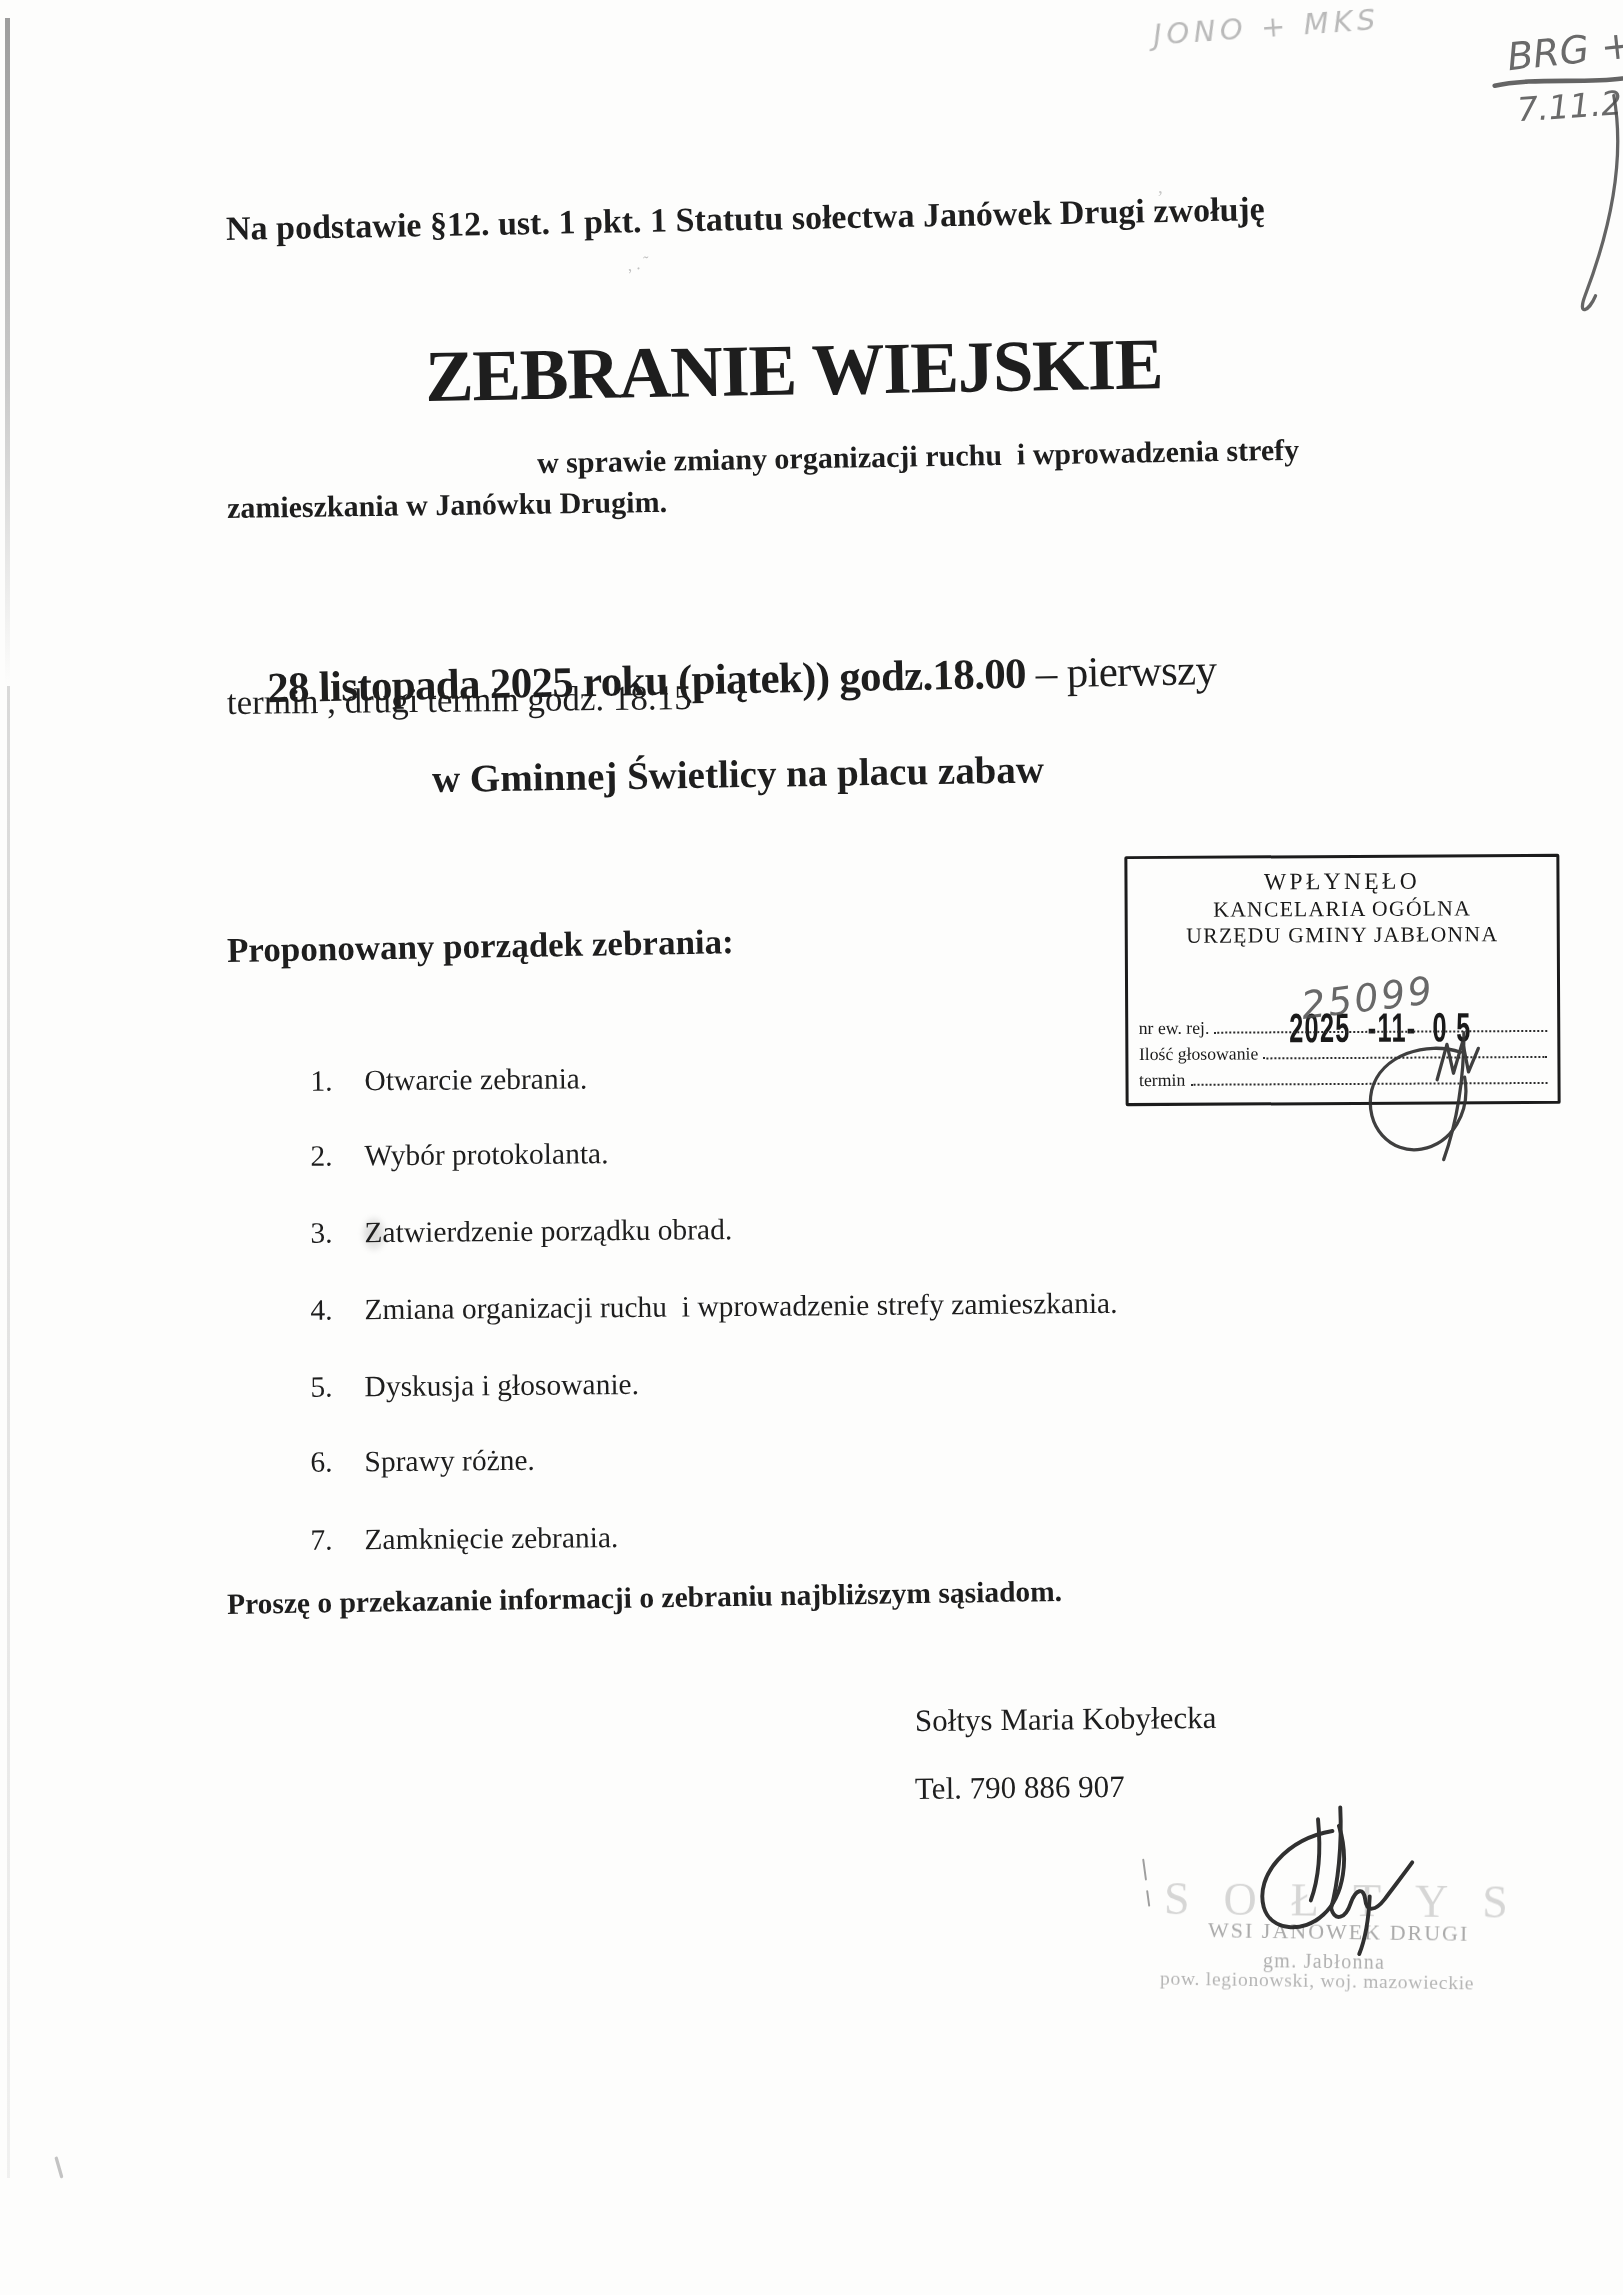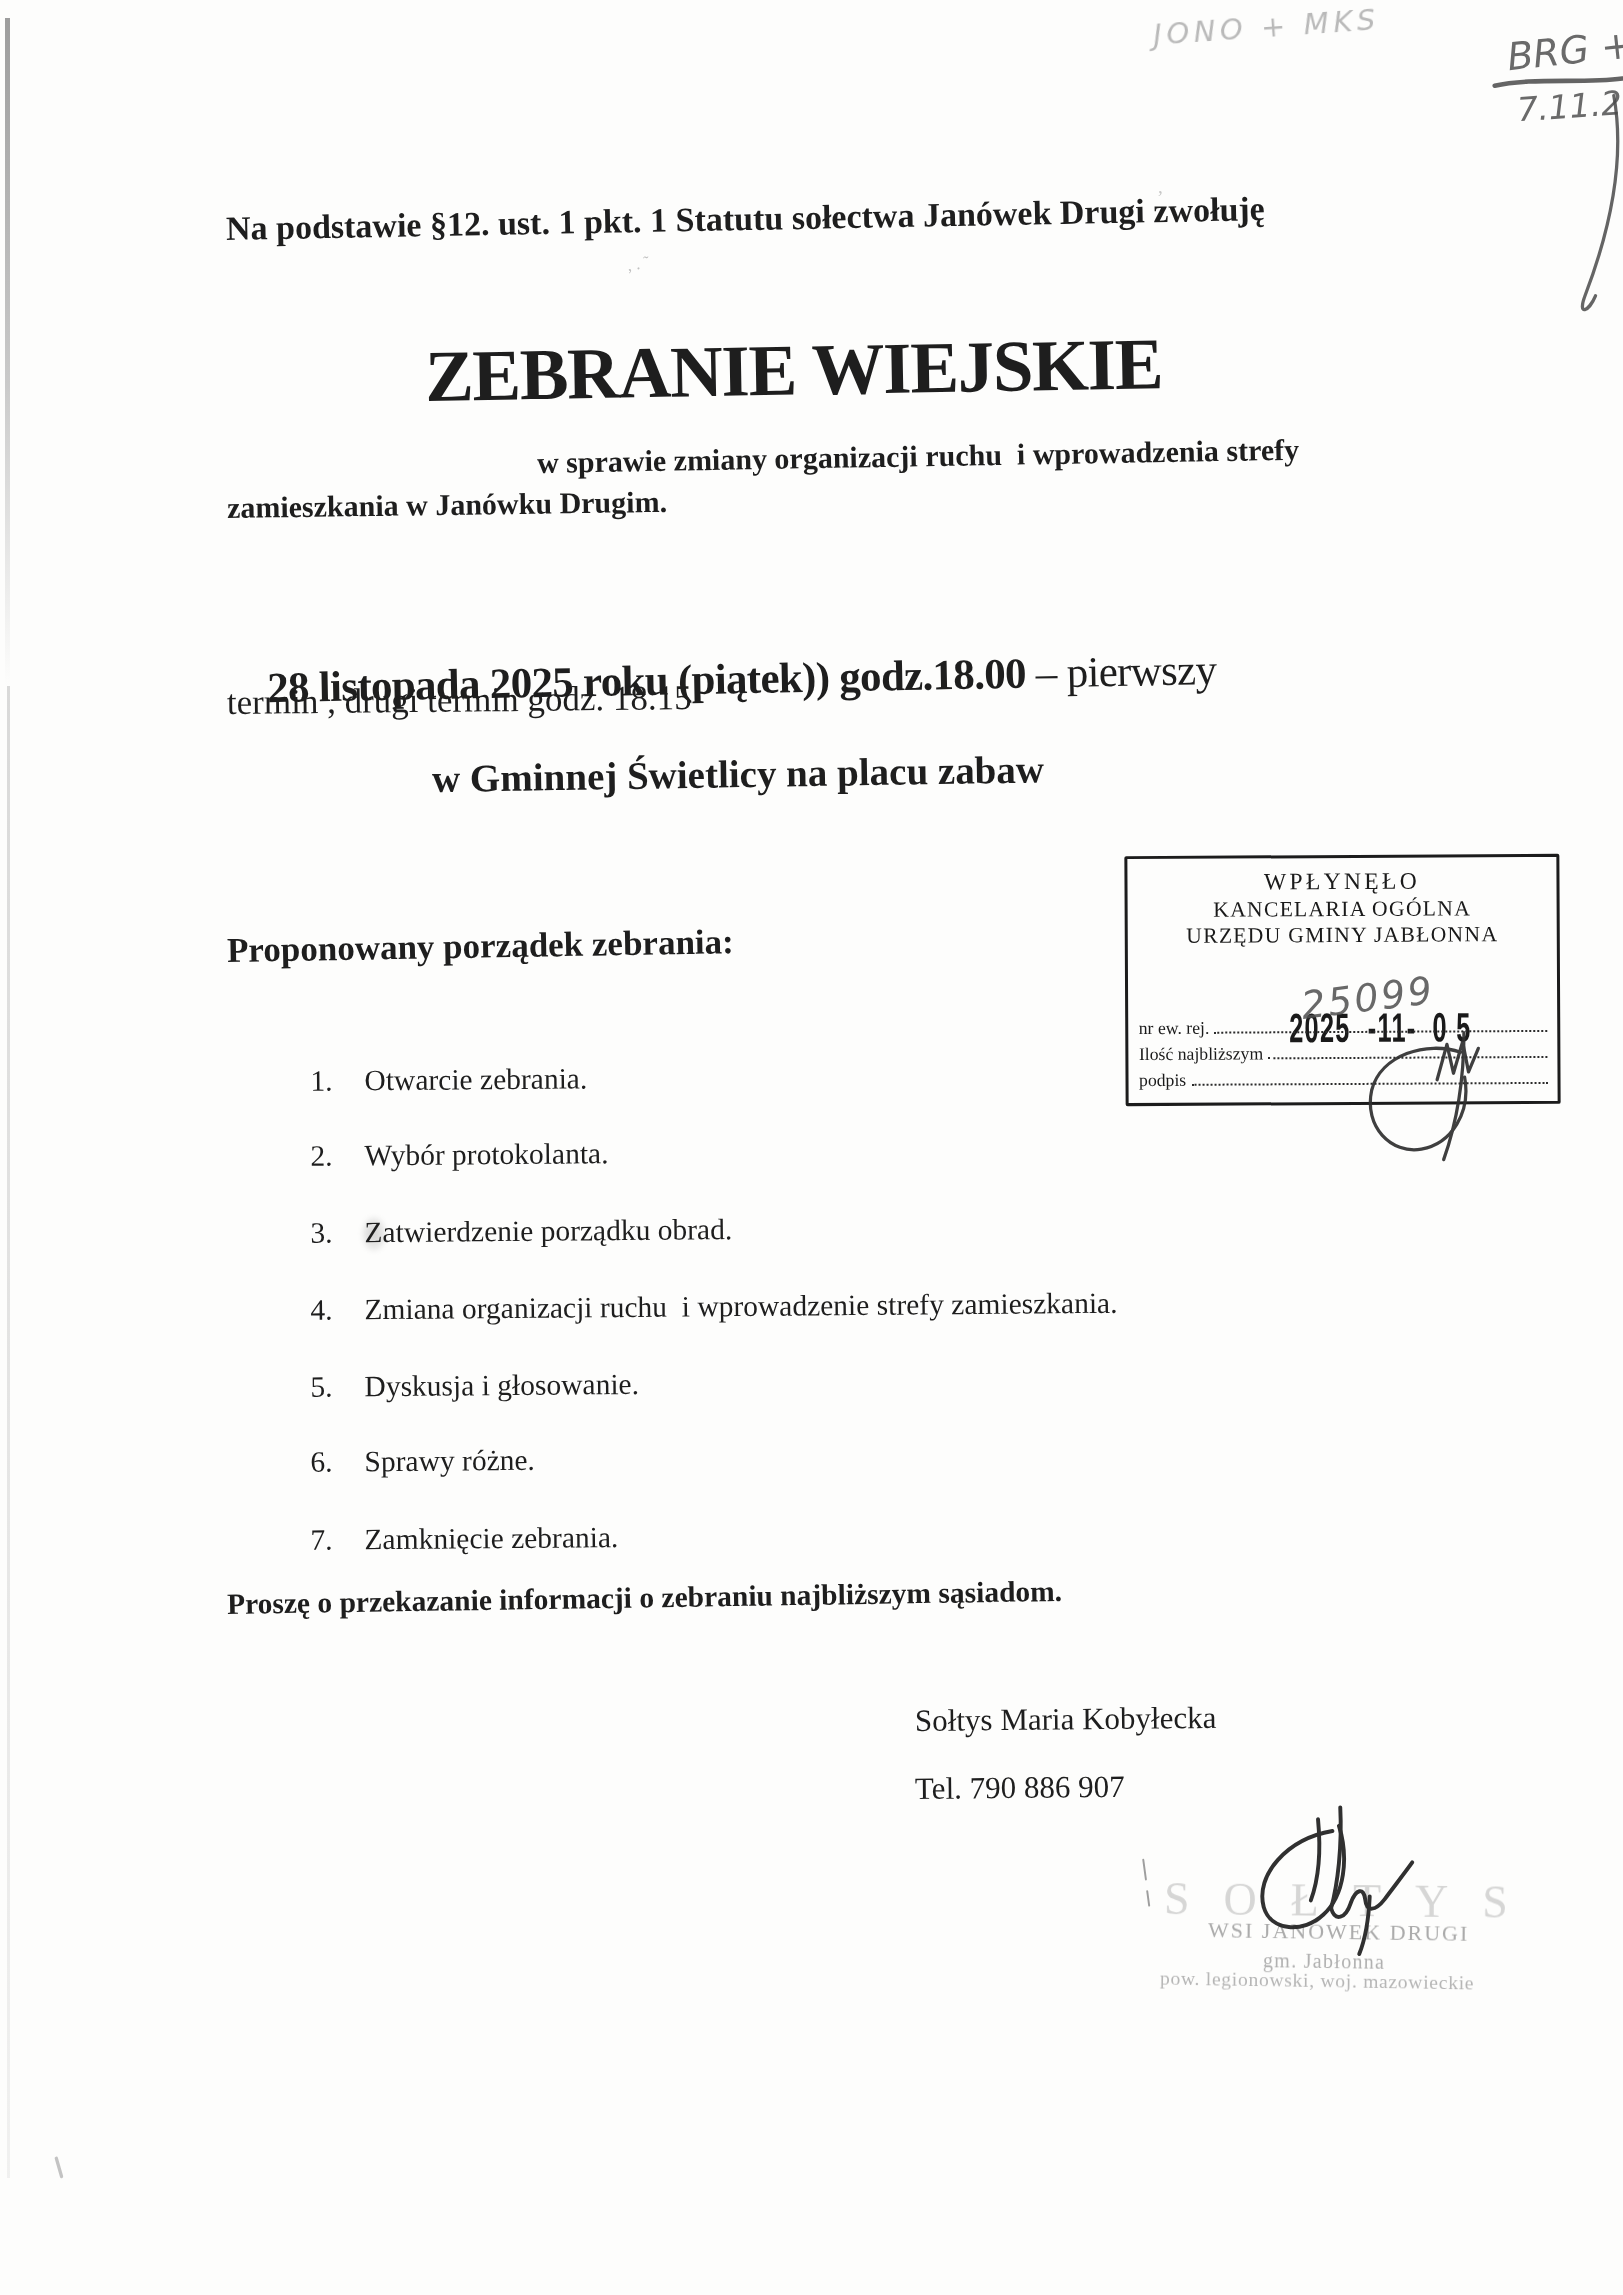--- a/index.html
+++ b/index.html
@@ -62,25 +62,25 @@
       <div style="font-size:21.6px;letter-spacing:1.3px;">URZĘDU GMINY JABŁONNA</div>
     </div>
     <div class="abs" style="left:111px;top:106px;font-family:'Liberation Sans',sans-serif;font-size:41px;font-weight:bold;letter-spacing:2px;transform:scaleX(.62);transform-origin:left;white-space:pre;">
       <span>2025</span><span style="display:inline-block;width:27.5px;"></span><span>-11-</span><span style="display:inline-block;width:26px;"></span><span>0 5</span>
     </div>
     <div class="fieldrow" style="top:159px;">
       <span>nr ew. rej.</span>
         <span class="dots"></span>
     </div>
     <div class="fieldrow" style="top:185px;">
-      <span>Ilość najbliższym</span>
+      <span>Ilość głosowanie</span>
         <span class="dots"></span>
     </div>
     <div class="fieldrow" style="top:211px;">
-      <span>podpis</span>
+      <span>termin</span>
         <span class="dots"></span>
     </div>
   </div>
 
   <div class="abs hand" style="left:1301px;top:979px;font-size:38px;color:#4f4f4f;letter-spacing:2.6px;transform:rotate(-7deg);opacity:.85;">25099</div>
 
   <div class="abs b" style="left:227px;top:933px;font-size:35px;transform:rotate(-1deg);transform-origin:left;">Proponowany porządek zebrania:</div>
 
   <div class="abs" style="left:281px;top:1035px;font-size:29.5px;transform:rotate(-0.5deg);transform-origin:left;">
     <span style="display:inline-block;width:54px;">1.</span><span>Otwarcie zebrania.</span>

